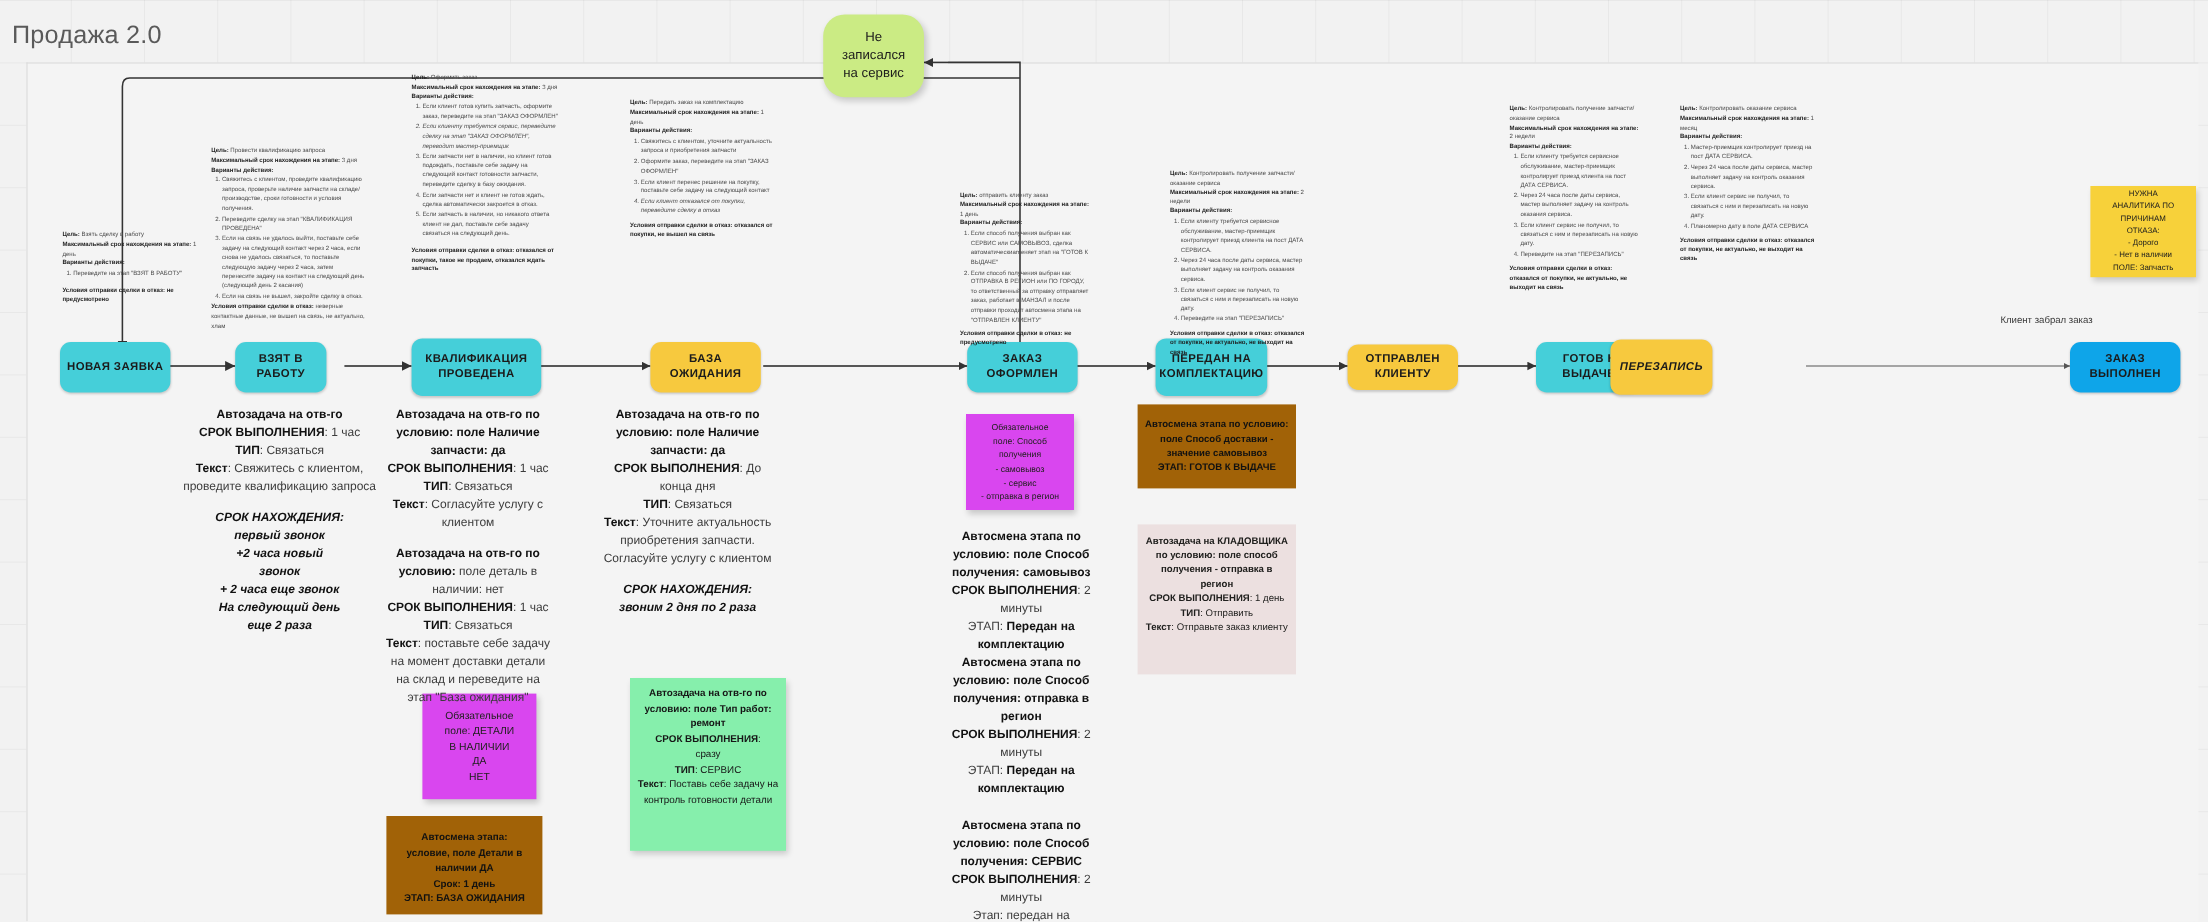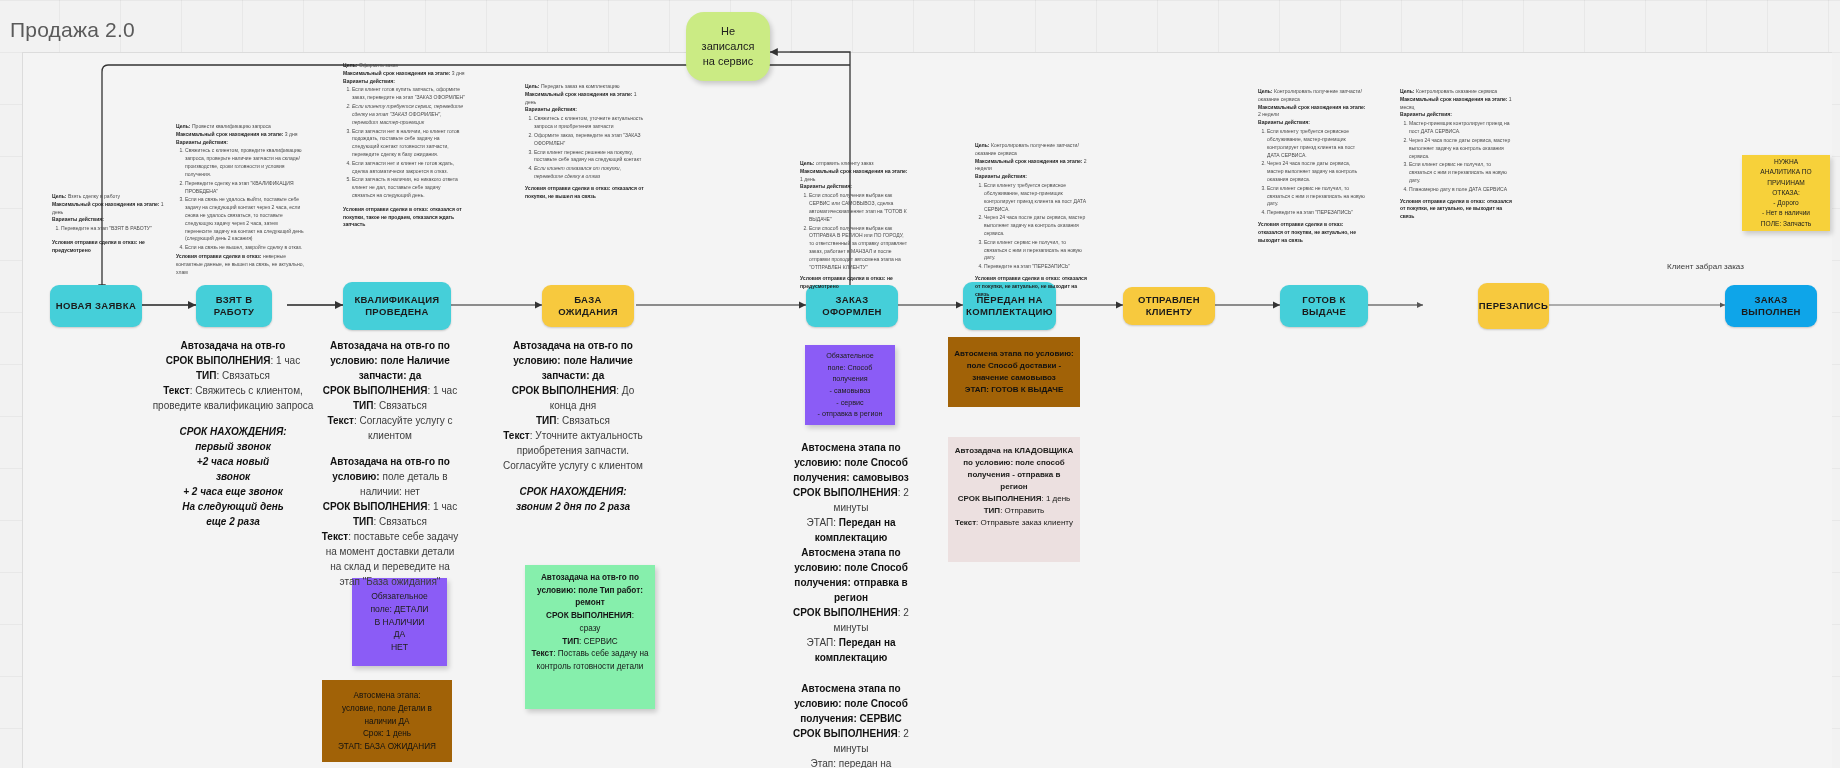--- a/index.html
+++ b/index.html
@@ -63,21 +63,21 @@
 
   .note {
     position: absolute;
     font-size: 7.2px;
     line-height: 1.45;
     text-align: center;
     padding: 6px 5px;
     color: #20201e;
     box-shadow: 2px 3px 5px rgba(0,0,0,.18);
   }
-  .note-yellow-pale { background: #8b5cf6; }
+  .note-yellow-pale { background: #d946ef; }
   .note-yellow      { background: #f7d13a; }
   .note-green       { background: #cbeb84; }
   .note-red         { background: #86efac; color:#161616; }
   .note-peach       { background: #a16207; box-shadow:none; }
   .note-mauve       { background: #ece0e0; box-shadow:none; }
 
   .spec {
     position: absolute;
     font-size: 5.05px;
     line-height: 1.55;
@@ -164,21 +164,21 @@
   <div class="node n-teal" style="left:963px; top:282px; width:93px;  height:48px;">
       <span style="white-space:pre-line">ПЕРЕДАН НА
 КОМПЛЕКТАЦИЮ</span>
     </div>
   <div class="node n-yellow" style="left:1123px;top:287px; width:92px;  height:38px;">
       <span>ОТПРАВЛЕН КЛИЕНТУ</span>
     </div>
   <div class="node n-teal" style="left:1280px;top:285px; width:88px;  height:42px;">
       <span>ГОТОВ К ВЫДАЧЕ</span>
     </div>
-  <div class="node n-yellow" style="left:1478px;top:283px; width:71px;  height:46px;">
+  <div class="node n-yellow" style="left:1342px;top:283px; width:85px;  height:46px;font-style:italic;">
       <span>ПЕРЕЗАПИСЬ</span>
     </div>
   <div class="node n-green" style="left:1725px;top:285px; width:92px;  height:42px;">
       <span>ЗАКАЗ ВЫПОЛНЕН</span>
     </div>
 
   <div class="note note-green" style="left:686px; top:12px; width:84px; height:69px; font-size:11px; line-height:1.35; display:flex; align-items:center; justify-content:center; white-space:pre-line;border-radius:18px;">
     <span>Не
 записался
 на сервис</span>
@@ -368,21 +368,21 @@
 ЭТАП: ГОТОВ К ВЫДАЧЕ</span>
   </div>
 
   <div class="note note-mauve" style="left:948px; top:437px; width:132px; height:125px; font-size:8px; line-height:1.5; padding:8px 6px;">
     <div><b>Автозадача на КЛАДОВЩИКА по условию: поле способ получения - отправка в регион</b></div>
     <div><b>СРОК ВЫПОЛНЕНИЯ</b><span>: 1 день</span></div>
     <div><b>ТИП</b><span>: Отправить</span></div>
     <div><b>Текст</b><span>: Отправьте заказ клиенту</span></div>
   </div>
 
-  <div class="note note-peach" style="left:322px; top:680px; width:130px; height:82px; font-size:8.2px; line-height:1.55; font-weight:400; color:#111; display:flex; align-items:center; justify-content:center; white-space:pre-line; padding-top:8px;">
+  <div class="note note-peach" style="left:322px; top:680px; width:130px; height:82px; font-size:8.2px; line-height:1.55; font-weight:700; color:#111; display:flex; align-items:flex-end; justify-content:center; white-space:pre-line; padding-top:8px;">
     <span>Автосмена этапа:
 условие, поле Детали в наличии ДА
 Срок: 1 день
 ЭТАП: БАЗА ОЖИДАНИЯ</span>
   </div>
 
   <div class="note note-red" style="left:525px; top:565px; width:130px; height:144px; font-size:8.2px; line-height:1.55; padding:7px 5px;">
     <div><b>Автозадача на отв-го по условию: поле Тип работ: ремонт</b></div>
     <div><b>СРОК ВЫПОЛНЕНИЯ</b><span>:</span></div>
     <div><span>сразу</span></div>

